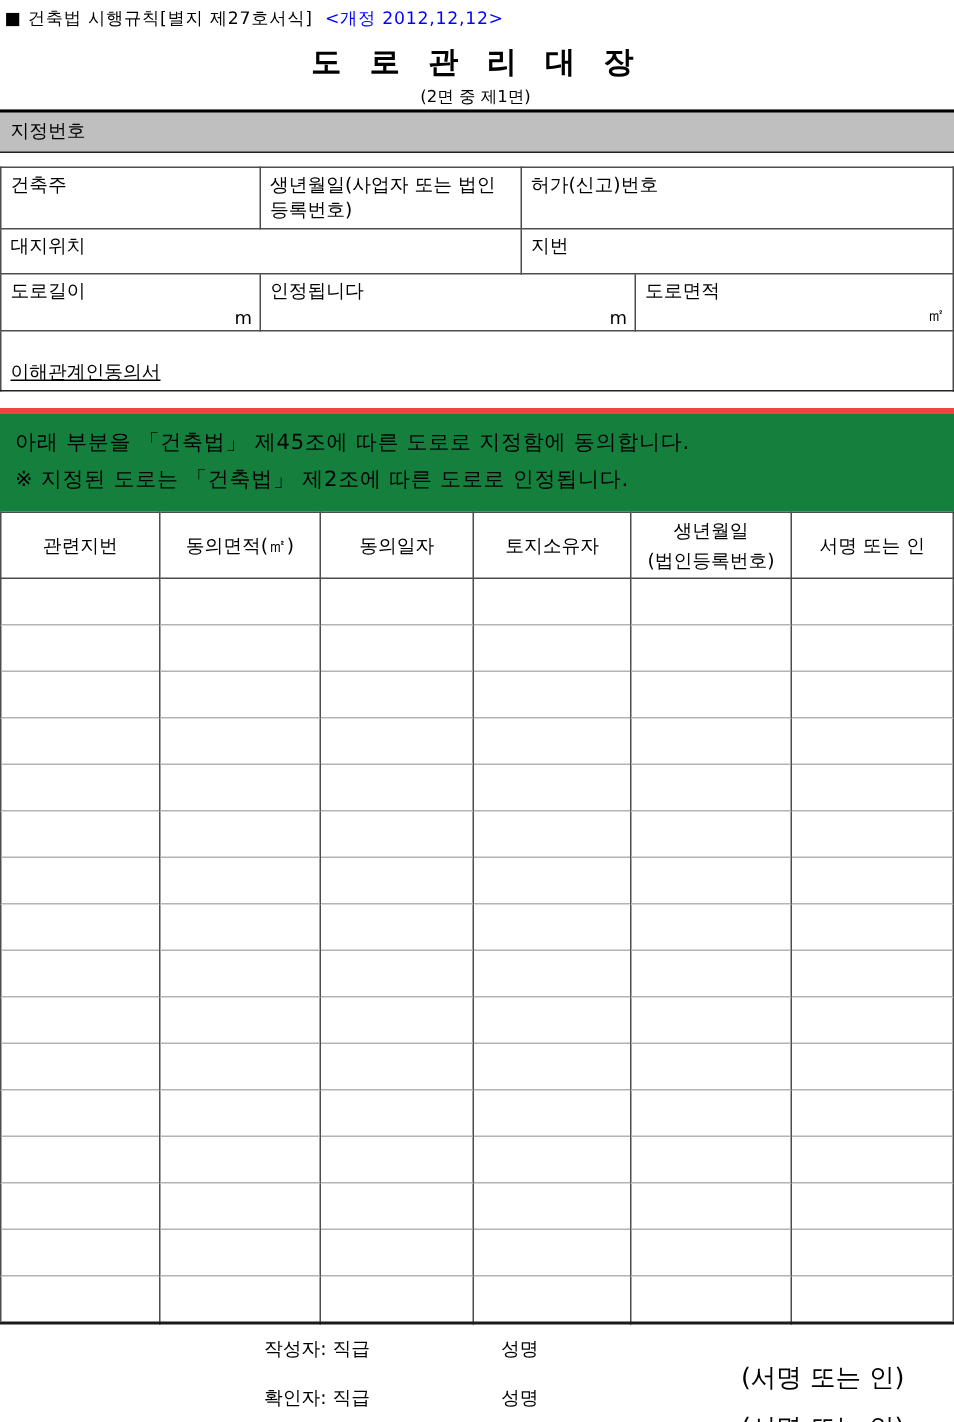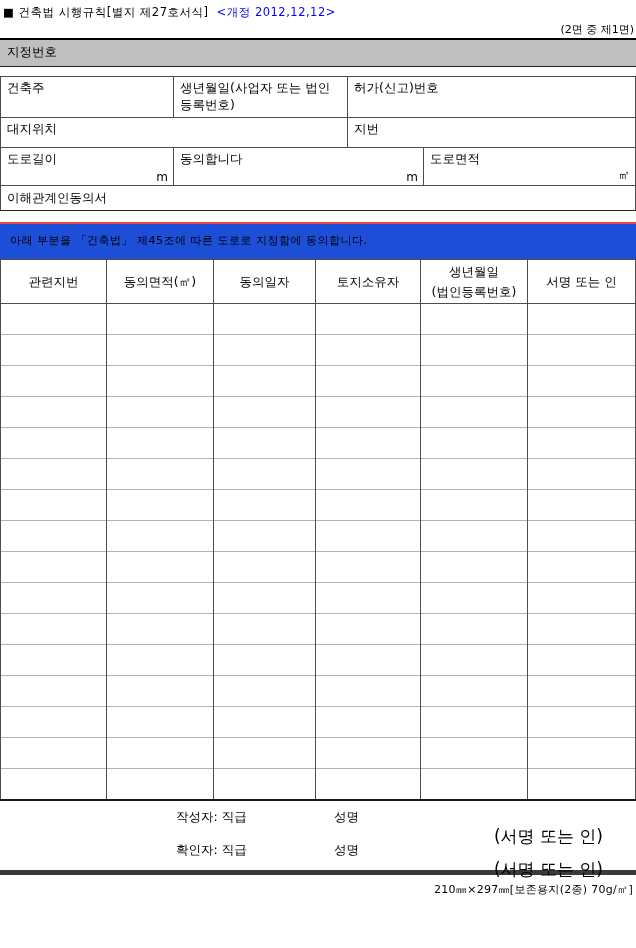--- a/index.html
+++ b/index.html
@@ -9,44 +9,44 @@
     font-size:12px;overflow:hidden;
   }
   .page{width:636px;height:948px;position:relative;border-radius:12px;}
 
   
   .top-line{padding:5px 2px 0 3px;font-size:11.5px;letter-spacing:0.5px;white-space:nowrap;}
   .top-line .rev{color:#0000ff;margin-left:4px;}
 
   
   .title{text-align:center;font-weight:bold;font-size:20px;letter-spacing:6px;margin-top:8px;}
-  .page-note{text-align:right;font-size:11px;padding-right:2px;margin-top:2px;}
+  .page-note{text-align:center;font-size:11px;padding-right:2px;margin-top:2px;}
 
   
   .gray-bar{
     border-top:2px solid #000;border-bottom:1px solid #222;
     background:#bfbfbf;height:29px;box-sizing:border-box;
     padding:4px 22px 0 7px;font-size:12.5px;margin-top:1px;margin-bottom:9px;
   }
 
   
   table{border-collapse:collapse;table-layout:fixed;width:636px;}
   .info-table td{
     border:1px solid #4d4d4d;vertical-align:top;
     padding:3px 6px;font-size:12.5px;box-sizing:border-box;
   }
   .info-table tr.r30 td{height:30px;}
   .info-table tr.r38 td{height:38px;position:relative;margin-top:36px;}
   .info-table .unit{position:absolute;right:5px;bottom:1px;font-size:12px;}
-  .info-table td.consent-row{height:23px;padding-top:4px;border-bottom:1px solid #222;}
+  .info-table td.consent-row{height:23px;padding-top:19px;border-bottom:1px solid #222;text-decoration:underline;}
 
   
   .notice-box{
-    margin-top:11px;border-top:2px solid #ef4444;background:#1d4ed8;
-    padding:7px 10px 9px 10px;font-size:11px;line-height:1.75;letter-spacing:0.5px;
+    margin-top:11px;border-top:4px solid #ef4444;background:#15803d;
+    padding:7px 10px 9px 10px;font-size:14px;line-height:1.75;letter-spacing:0.5px;
   }
 
   
   .consent-table{
     border-left:1px solid #4d4d4d;border-right:1px solid #4d4d4d;
     border-bottom:2px solid #1a1a1a;
   }
   .consent-table th{
     border:1px solid #4d4d4d;height:44px;font-weight:normal;font-size:12.5px;
     text-align:center;vertical-align:middle;line-height:1.55;padding:0;box-sizing:border-box;
@@ -70,20 +70,21 @@
 </head>
 <body>
 
 <div class="page">
 
   <div class="top-line">
     <span>■ 건축법 시행규칙[별지 제27호서식]</span>
     <span class="rev">&lt;개정 2012,12,12&gt;</span>
   </div>
 
+  <div class="title">도 로 관 리 대 장</div>
 
   <div class="page-note">(2면 중 제1면)</div>
 
   <div class="gray-bar">
     <span>지정번호</span>
   </div>
 
   <table class="info-table">
     <colgroup>
         <col style="width:173px">
@@ -110,38 +111,39 @@
       <td colspan="2">
         <span>지번</span>
       </td>
     </tr>
     <tr class="r38">
       <td>
         <span>도로길이</span>
         <span class="unit">m</span>
       </td>
       <td colspan="2">
-        <span>동의합니다</span>
+        <span>인정됩니다</span>
         <span class="unit">m</span>
       </td>
       <td>
         <span>도로면적</span>
         <span class="unit">㎡</span>
       </td>
     </tr>
     <tr>
       <td colspan="4" class="consent-row">
         <span>이해관계인동의서</span>
       </td>
     </tr>
   </tbody>
     </table>
 
   <div class="notice-box">
     <div>아래 부분을 「건축법」  제45조에 따른 도로로 지정함에 동의합니다.</div>
+    <div>※ 지정된 도로는 「건축법」  제2조에 따른 도로로 인정됩니다.</div>
   </div>
 
   <table class="consent-table">
     <colgroup>
       <col style="width:106px">
         <col style="width:107px">
         <col style="width:102px">
       <col style="width:105px">
         <col style="width:107px">
         <col>

